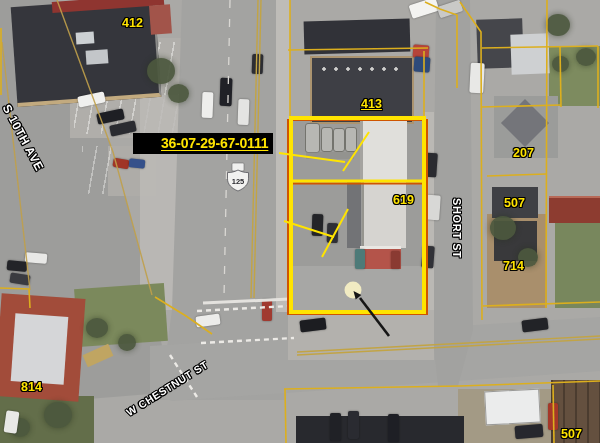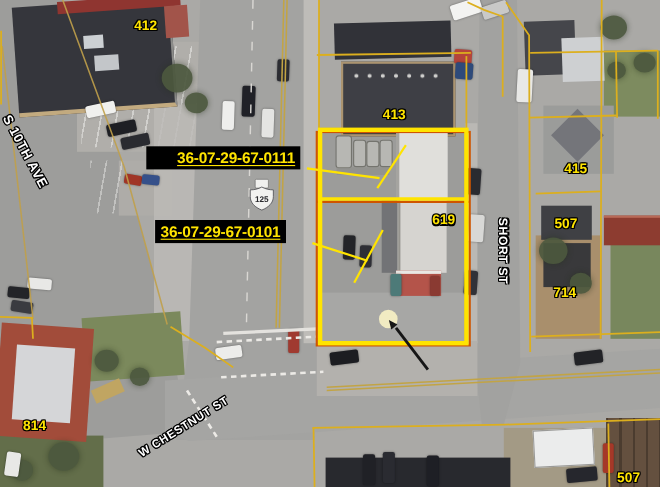--- a/index.html
+++ b/index.html
@@ -194,24 +194,23 @@
       <line x1="360" y1="298" x2="389" y2="336" stroke="#161616" stroke-width="2.6"></line>
       <polygon points="353.5,291 361.3,295.1 355.7,299.5" fill="#161616"></polygon>
     </g>
   </svg>
 
   <div class="street" style="left:12px;top:102px;font-size:12px;transform:rotate(62deg);">S 10TH AVE</div>
   <div class="street" style="left:463px;top:198px;transform:rotate(90deg);">SHORT ST</div>
   <div class="street" style="left:124px;top:408px;font-size:10.5px;transform:rotate(-32deg);">W CHESTNUT ST</div>
 
   <div class="addr" style="left:122px;top:16px;">412</div>
-  <div class="addr" style="left:348px;top:97px;">413</div>
-  <div class="addr" style="left:513px;top:146px;">415</div>
+  <div class="addr" style="left:361px;top:97px;text-decoration:underline;">413</div>
+  <div class="addr" style="left:513px;top:146px;">207</div>
   <div class="addr" style="left:393px;top:193px;">619</div>
   <div class="addr" style="left:504px;top:196px;">507</div>
   <div class="addr" style="left:503px;top:259px;">714</div>
   <div class="addr" style="left:21px;top:380px;">814</div>
   <div class="addr" style="left:561px;top:427px;">507</div>
 
   <div class="plabel" style="left:133px;top:133px;padding-left:28px;">36-07-29-67-0111</div>
-  <div class="plabel" style="left:141px;top:200px;">36-07-29-67-0101</div>
 
 </div>
 
 </body></html>

